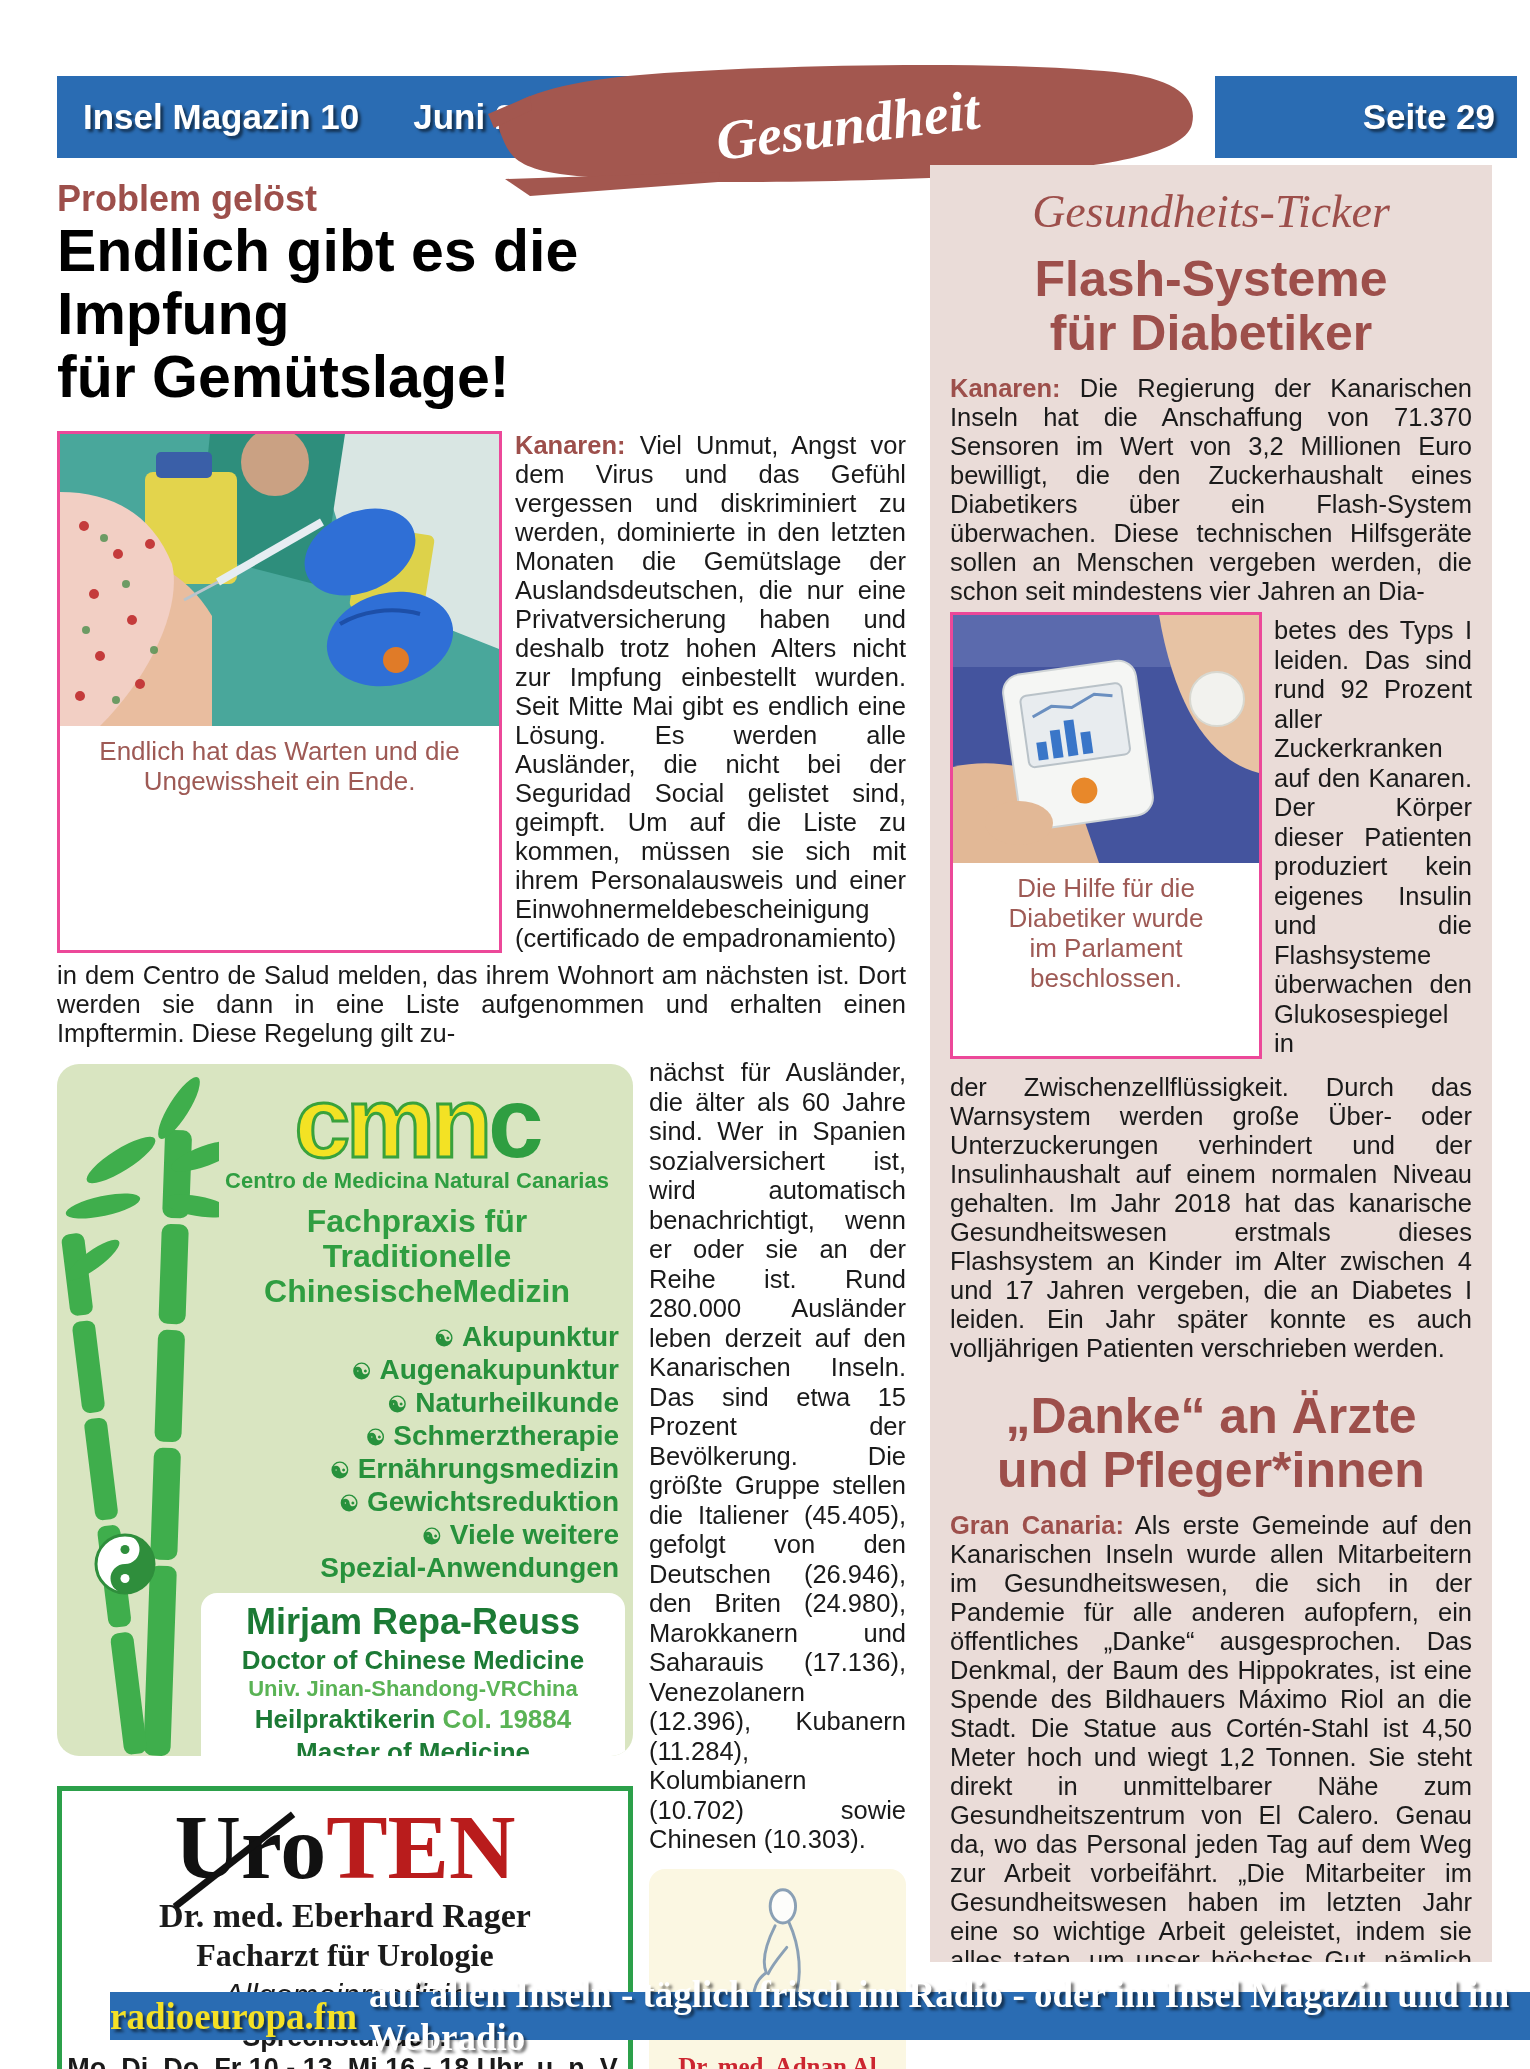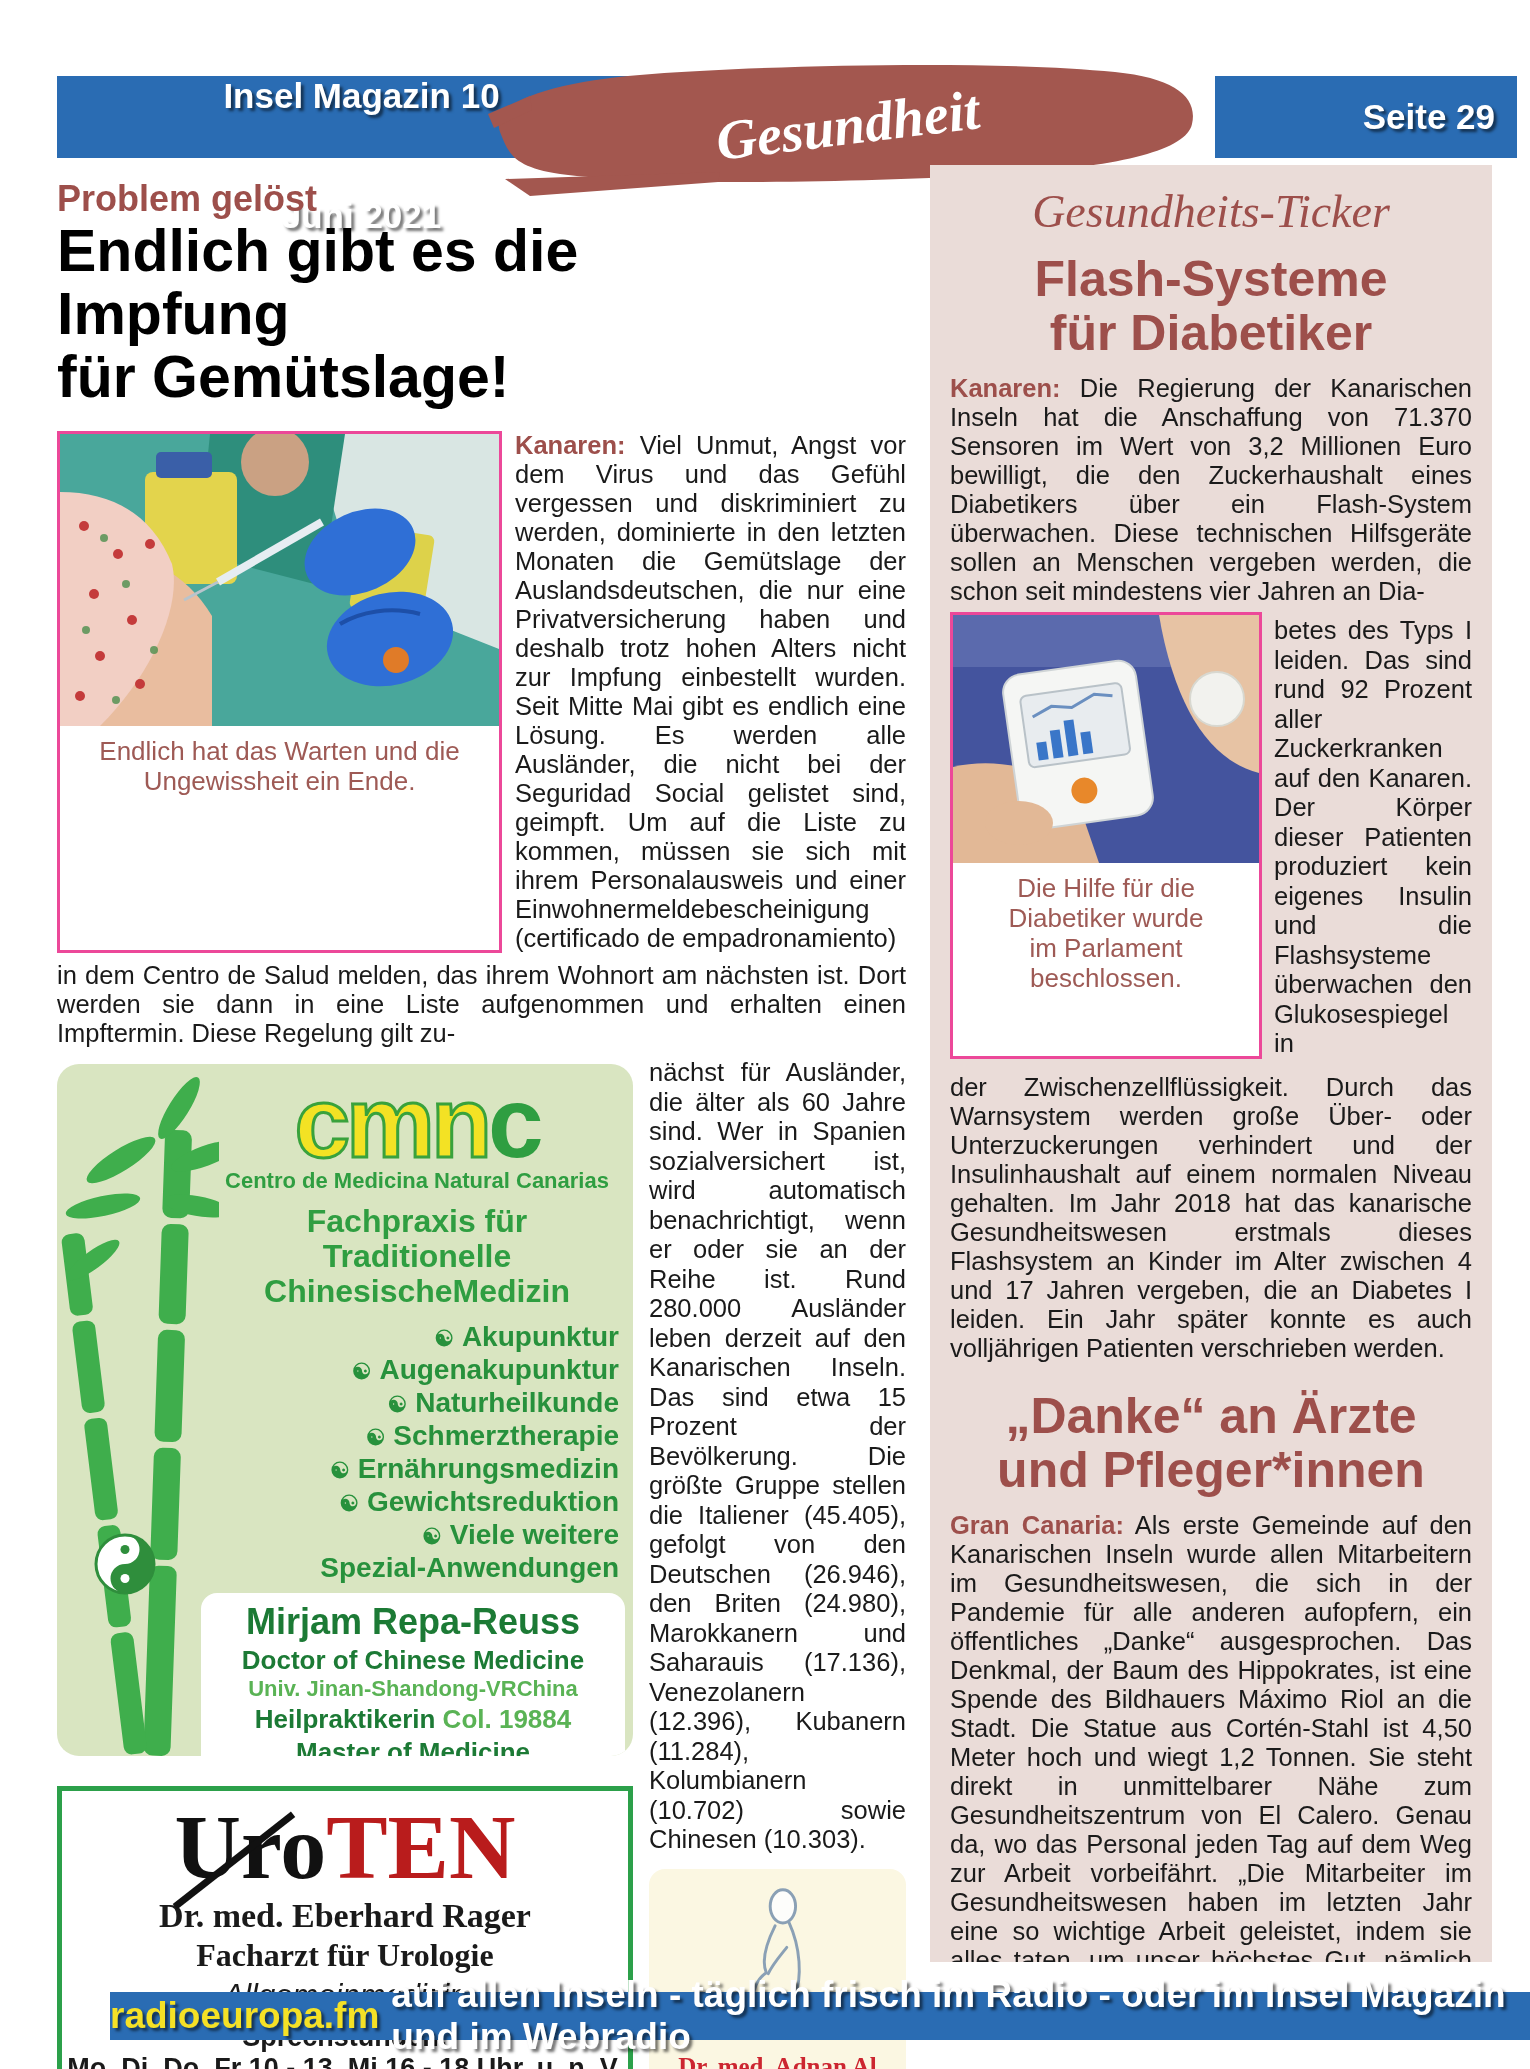--- a/index.html
+++ b/index.html
@@ -9,21 +9,21 @@
     background:#ffffff; font-family:"Liberation Sans", sans-serif; color:#1a1a1a;
   }
 
   
   .topbar { position:absolute; top:76px; left:0; width:1530px; height:84px; }
   .bar-left, .bar-right {
     position:absolute; top:0; height:82px; background:#2a6cb3;
     display:flex; align-items:center; color:#fff; font-weight:bold; font-size:35px;
     text-shadow:3px 3px 3px rgba(0,0,0,.55);
   }
-  .bar-left { left:57px; width:583px; padding-left:26px; gap:80px;flex-direction:column; }
+  .bar-left { left:57px; width:583px; padding-left:26px; gap:54px; }
   .bar-right { right:13px; width:302px; justify-content:flex-end; padding-right:22px; }
   .brush-wrap { position:absolute; left:470px; top:-32px; width:760px; height:165px; }
 
   
   .main-left { position:absolute; left:57px; top:178px; width:849px; }
   .head-center { width:640px; text-align:left; }
   .kicker { font-size:36px; font-weight:bold; color:#9d4f4b; }
   .big-title { font-size:59px; line-height:63px; font-weight:bold; color:#000000; margin-top:0; }
 
   .row1 { display:flex; gap:13px; margin-top:22px; }
@@ -81,21 +81,21 @@
   .ticker p.body { font-size:25.5px; line-height:29px; text-align:justify; margin-top:14px; }
   .flash-row { display:flex; gap:12px; margin-top:6px; }
   .flash-photo { width:312px; }
   .flash-side { width:198px; font-size:25.5px; line-height:29.5px; text-align:justify; margin-top:4px; }
   .danke-title { margin-top:26px; }
 
   
   .bottombar {
     position:absolute; left:110px; top:1992px; width:1420px; height:48px; background:#2a6cb3;
     display:flex; align-items:center; justify-content:center; gap:12px;
-    font-size:37px; font-weight:bold; color:#fff; text-shadow:3px 3px 3px rgba(0,0,0,.55);
+    font-size:37px; font-weight:bold; color:#fff; text-shadow:3px 3px 3px rgba(0,0,0,.55);font-family:Liberation Serif, serif;
   }
   .brand { color:#f5e126; }
 </style>
 </head>
 <body>
 
 <div class="page">
 
   <div class="topbar">
     <div class="bar-left">

